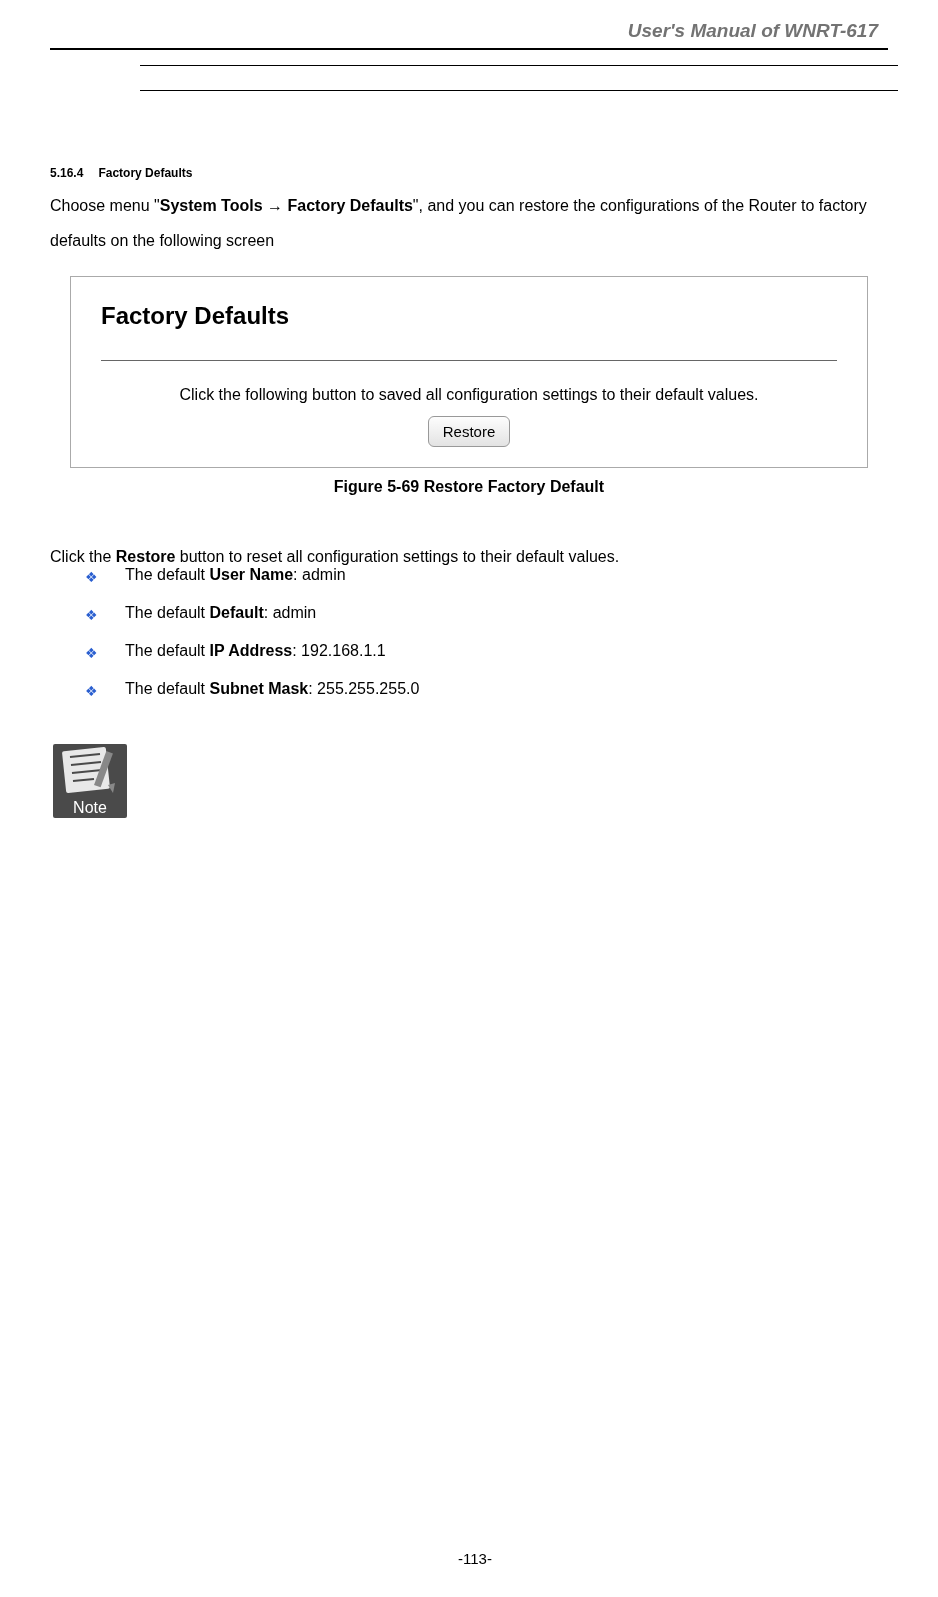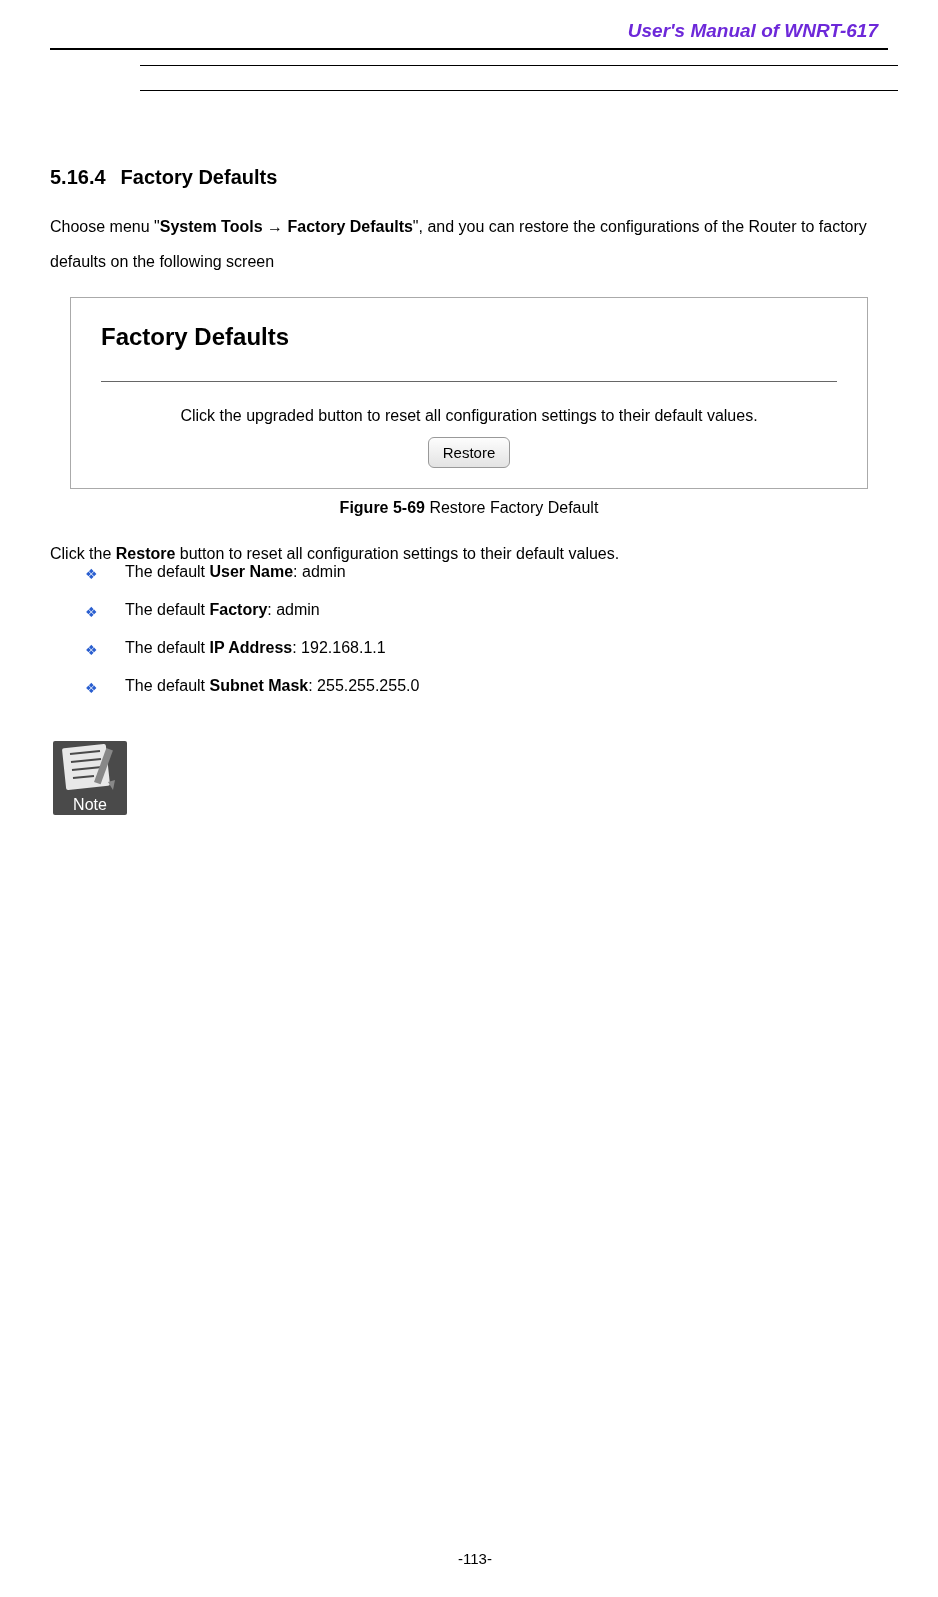--- a/index.html
+++ b/index.html
@@ -14,21 +14,21 @@
       background: #fff;
       width: 938px;
       height: 1597px;
       position: relative;
       padding: 20px 50px;
     }
     .header-title {
       text-align: right;
       font-style: italic;
       font-weight: bold;
-      color: #6d28d9;
+      color: #737373;
       font-size: 19px;
       padding-right: 10px;
       padding-bottom: 6px;
       border-bottom: 2.5px solid #000;
       margin-bottom: 15px;
     }
     .warning-box {
       margin-left: 90px;
       margin-right: -10px;
       border-top: 1.5px solid #000;
@@ -37,23 +37,23 @@
       line-height: 2.2;
       text-align: justify;
       text-justify: inter-word;
     }
     .warning-box .line1 {
       text-align: justify;
       text-align-last: justify;
     }
     .section-heading {
       font-weight: bold;
-      font-size: 20px;
+      font-size: 12px;
       margin-top: 75px;
-      margin-bottom: 20px;
+      margin-bottom: 8px;
     }
     .section-num {
       margin-right: 15px;
     }
     .intro-text {
       line-height: 2.2;
       margin-bottom: 18px;
     }
     .figure-box {
       border: 1px solid #aaa;
@@ -83,21 +83,22 @@
       border-radius: 6px;
       border: 1px solid #999;
       background: linear-gradient(#fdfdfd, #e3e3e3);
       font-size: 15px;
       font-family: Arial, sans-serif;
       cursor: pointer;
     }
     .figure-caption {
       text-align: center;
       margin-top: 8px;
-      margin-bottom: 28px;
+      margin-bottom: 52px;
+      font-weight: bold;
     }
     .after-figure-text {
     }
     .bullet-list {
       list-style: none;
       padding-left: 35px;
     }
     .bullet-list li {
       margin-bottom: 20px;
       position: relative;
@@ -154,40 +155,40 @@
   <span class="section-num">5.16.4</span><span>Factory Defaults</span>
 </h3>
 
 <p class="intro-text">
   <span>Choose menu "</span><b>System Tools → Factory Defaults</b><span>", and you can restore the configurations of the Router to factory defaults on the following screen</span>
 </p>
 
 <div class="figure-box">
   <div class="figure-title">Factory Defaults</div>
   <hr class="figure-inner-hr">
-  <div class="figure-text">Click the upgraded button to reset all configuration settings to their default values.</div>
+  <div class="figure-text">Click the following button to saved all configuration settings to their default values.</div>
   <button class="restore-button">Restore</button>
 </div>
 
 <div class="figure-caption">
   <b>Figure 5-69</b><span> Restore Factory Default</span>
 </div>
 
 <p class="after-figure-text">
   <span>Click the </span><b>Restore</b><span> button to reset all configuration settings to their default values.</span>
 </p>
 
 <ul class="bullet-list">
   <li>
     <span class="bullet-icon">❖</span>
     <span>The default </span><b>User Name</b><span>: admin</span>
   </li>
   <li>
     <span class="bullet-icon">❖</span>
-    <span>The default </span><b>Factory</b><span>: admin</span>
+    <span>The default </span><b>Default</b><span>: admin</span>
   </li>
   <li>
     <span class="bullet-icon">❖</span>
     <span>The default </span><b>IP Address</b><span>: 192.168.1.1</span>
   </li>
   <li>
     <span class="bullet-icon">❖</span>
     <span>The default </span><b>Subnet Mask</b><span>: 255.255.255.0</span>
   </li>
 </ul>

